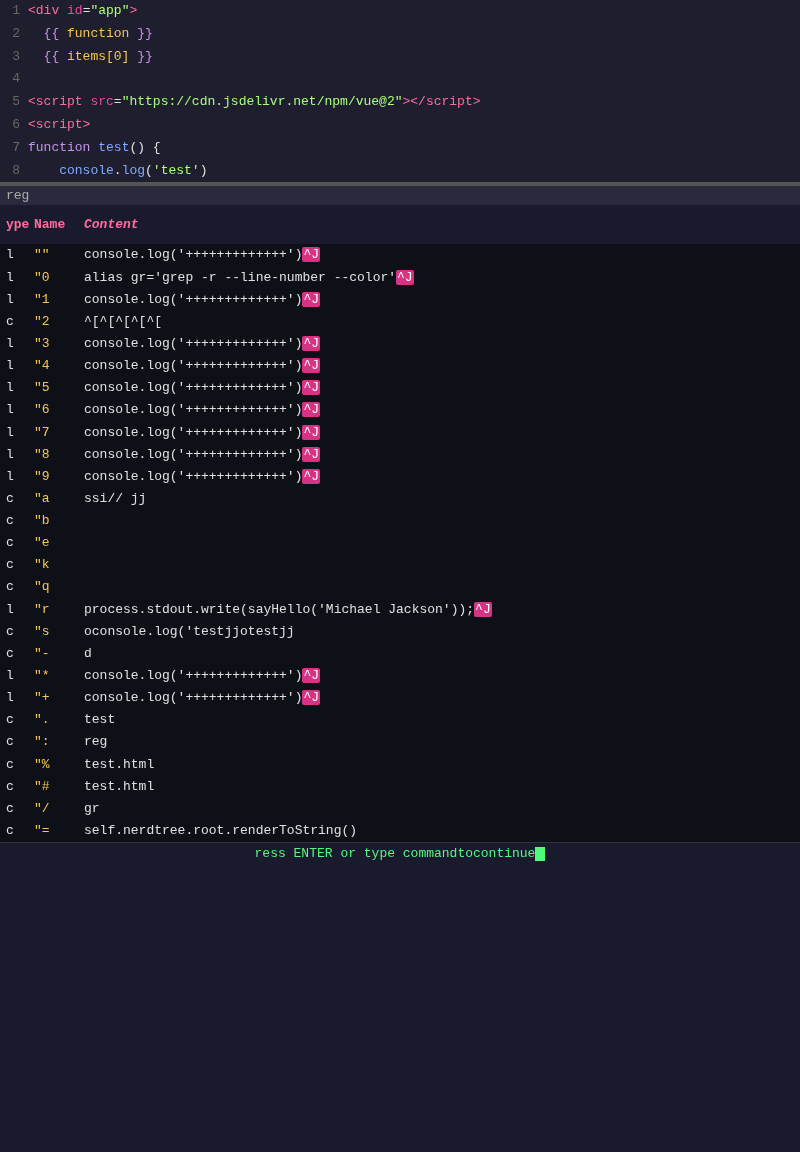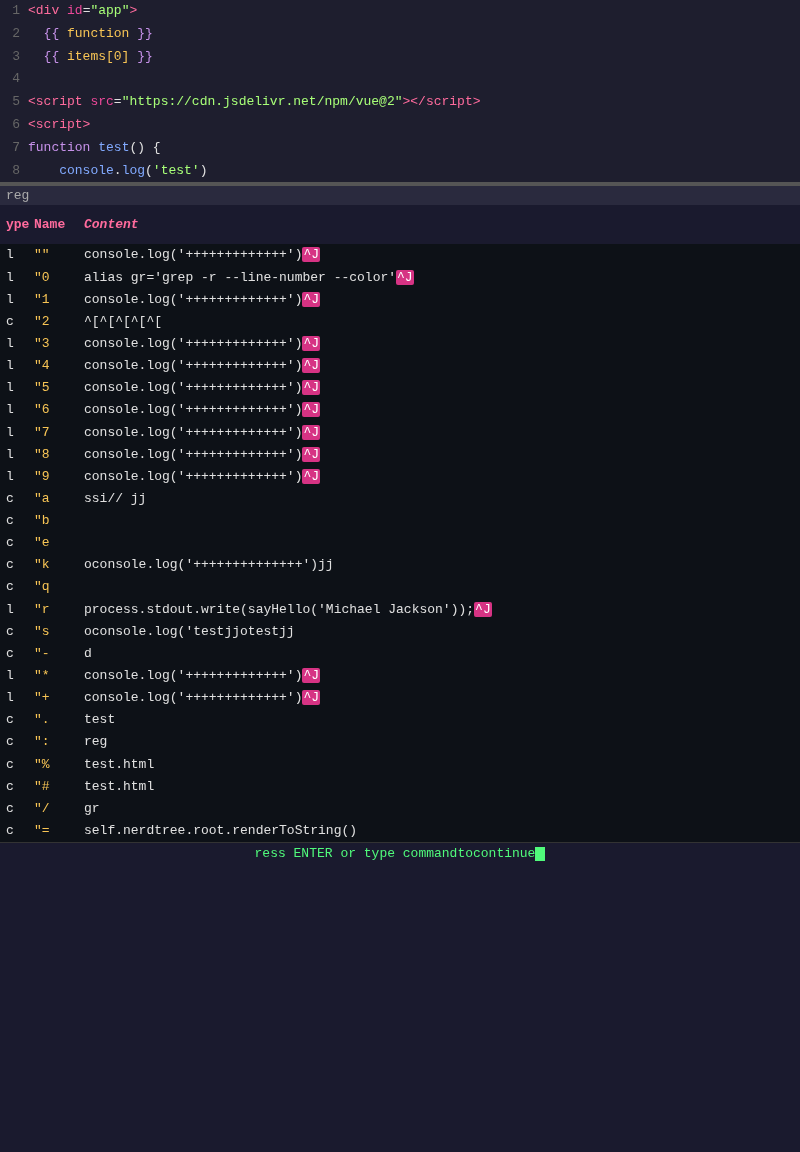--- a/index.html
+++ b/index.html
@@ -234,21 +234,20 @@
           <span class="col-name">"b</span>
         </div>
         <div class="reg-row">
           <span class="col-type">c</span>
           <span class="col-name">"e</span>
           <span class="col-content"></span>
         </div>
         <div class="reg-row">
           <span class="col-type">c</span>
           <span class="col-name">"k</span>
-          <span class="col-content">oconsole.log('++++++++++++++')jj</span>
         </div>
         <div class="reg-row">
           <span class="col-type">c</span>
           <span class="col-name">"q</span>
           <span class="col-content"></span>
         </div>
         <div class="reg-row">
           <span class="col-type">l</span>
           <span class="col-name">"r</span>
           <span class="col-content">process.stdout.write(sayHello('Michael Jackson'));<span class="highlight-pink">^J</span></span>

